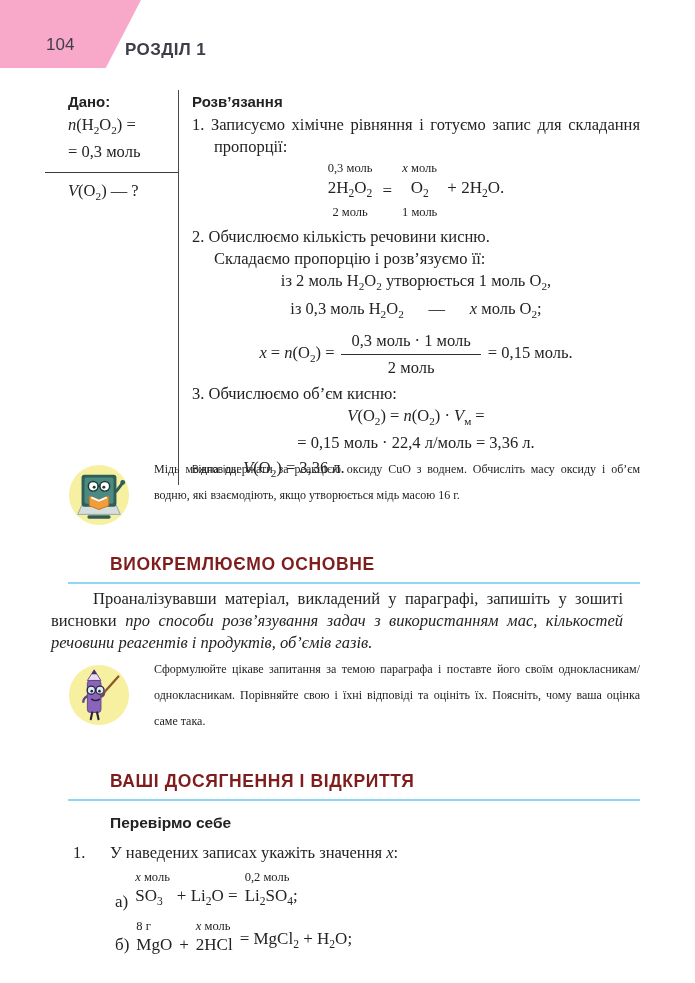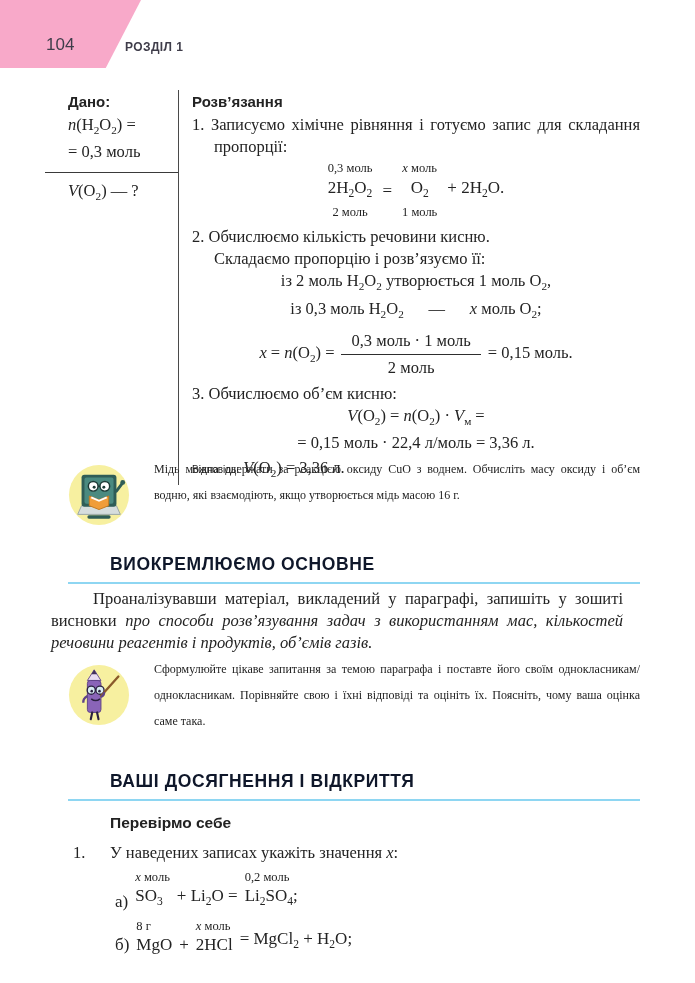--- a/index.html
+++ b/index.html
@@ -13,21 +13,21 @@
   .band{
     position:absolute; top:0; left:0; width:141px; height:68px; background:#f8a9c9;
     clip-path:polygon(0 0,100% 0,75% 100%,0 100%);
   }
   .page-num{
     position:absolute; top:35px; left:46px; font-family:"Liberation Sans","DejaVu Sans",sans-serif;
     font-size:17px; color:#3f3d4a;
   }
   .chapter{
     position:absolute; top:40px; left:125px; font-family:"Liberation Sans","DejaVu Sans",sans-serif;
-    font-weight:700; font-size:12px; letter-spacing:.4px; color:#3f3d4a;
+    font-weight:700; font-size:17px; letter-spacing:.4px; color:#3f3d4a;
   }
 
   
   .solution{ position:absolute; left:45px; top:90px; width:595px; display:flex; }
   .given-col{ flex:0 0 134px; border-right:1.2px solid #4a4a4a; }
   .sol-col{ flex:1; padding-left:13px; }
   .col-label{
     font-family:"Liberation Sans","DejaVu Sans",sans-serif; font-weight:700; font-size:15px;
     line-height:18px; margin:3px 0 3px;
   }
@@ -67,21 +67,21 @@
   .task1{ top:456px; }
   .task2{ top:656px; }
   .task-icon{ flex:0 0 62px; width:62px; height:62px; margin-top:8px; }
   .task-text{ font-size:12px; line-height:26px; text-align:justify; }
 
   
   .sec{ position:absolute; left:68px; width:572px; }
   .sec1{ top:554px; } .sec2{ top:771px; }
   .sec-title{
     font-family:"Liberation Sans","DejaVu Sans",sans-serif; font-weight:700; font-size:17.5px;
-    letter-spacing:.6px; color:#0f172a; margin-left:42px;
+    letter-spacing:.6px; color:#7f1d1d; margin-left:42px;
   }
   .sec-rule{ border:none; border-top:2px solid #8ed6f2; margin-top:7px; }
 
   .para1{
     position:absolute; left:51px; top:588px; width:572px; text-align:justify;
     font-size:16.5px; line-height:22px; text-indent:42px;
   }
 
   .subtitle{
     position:absolute; left:110px; top:814px;

